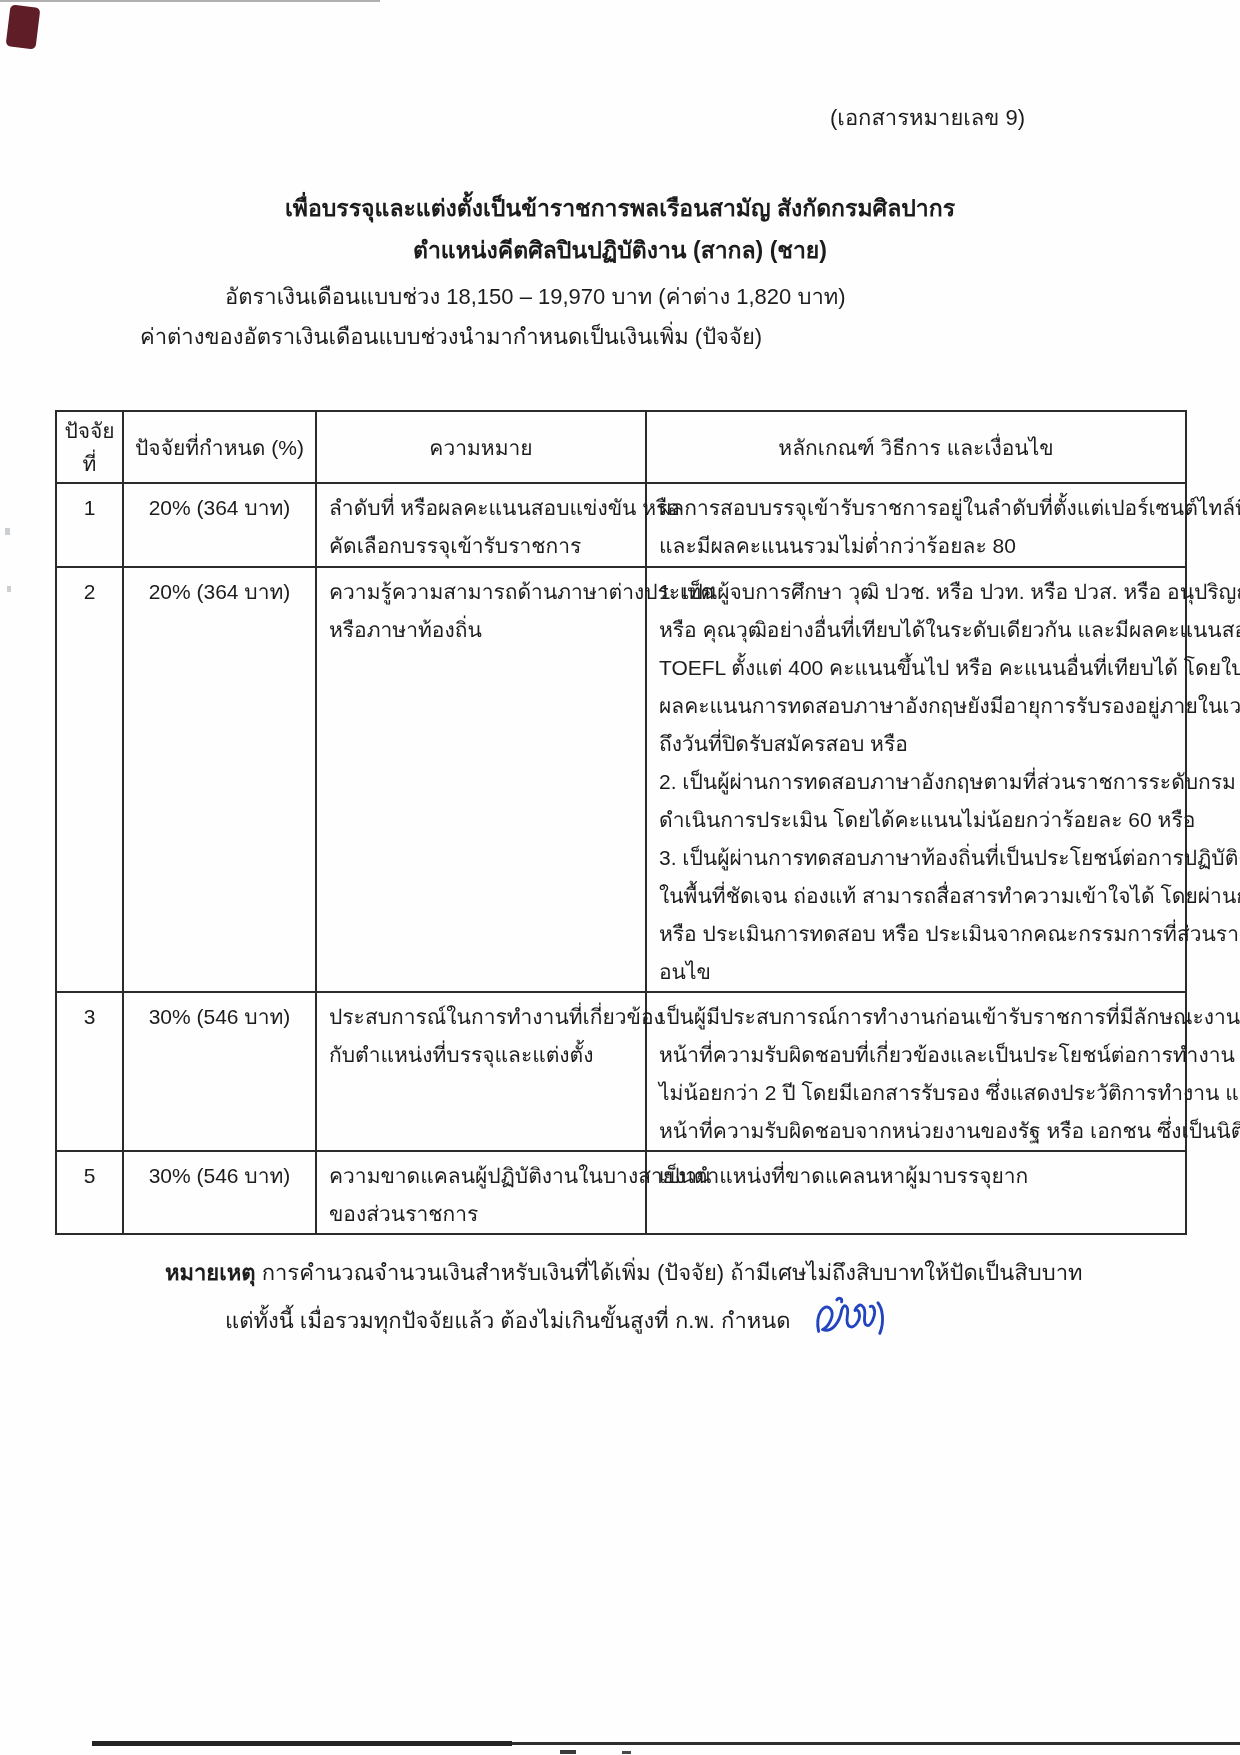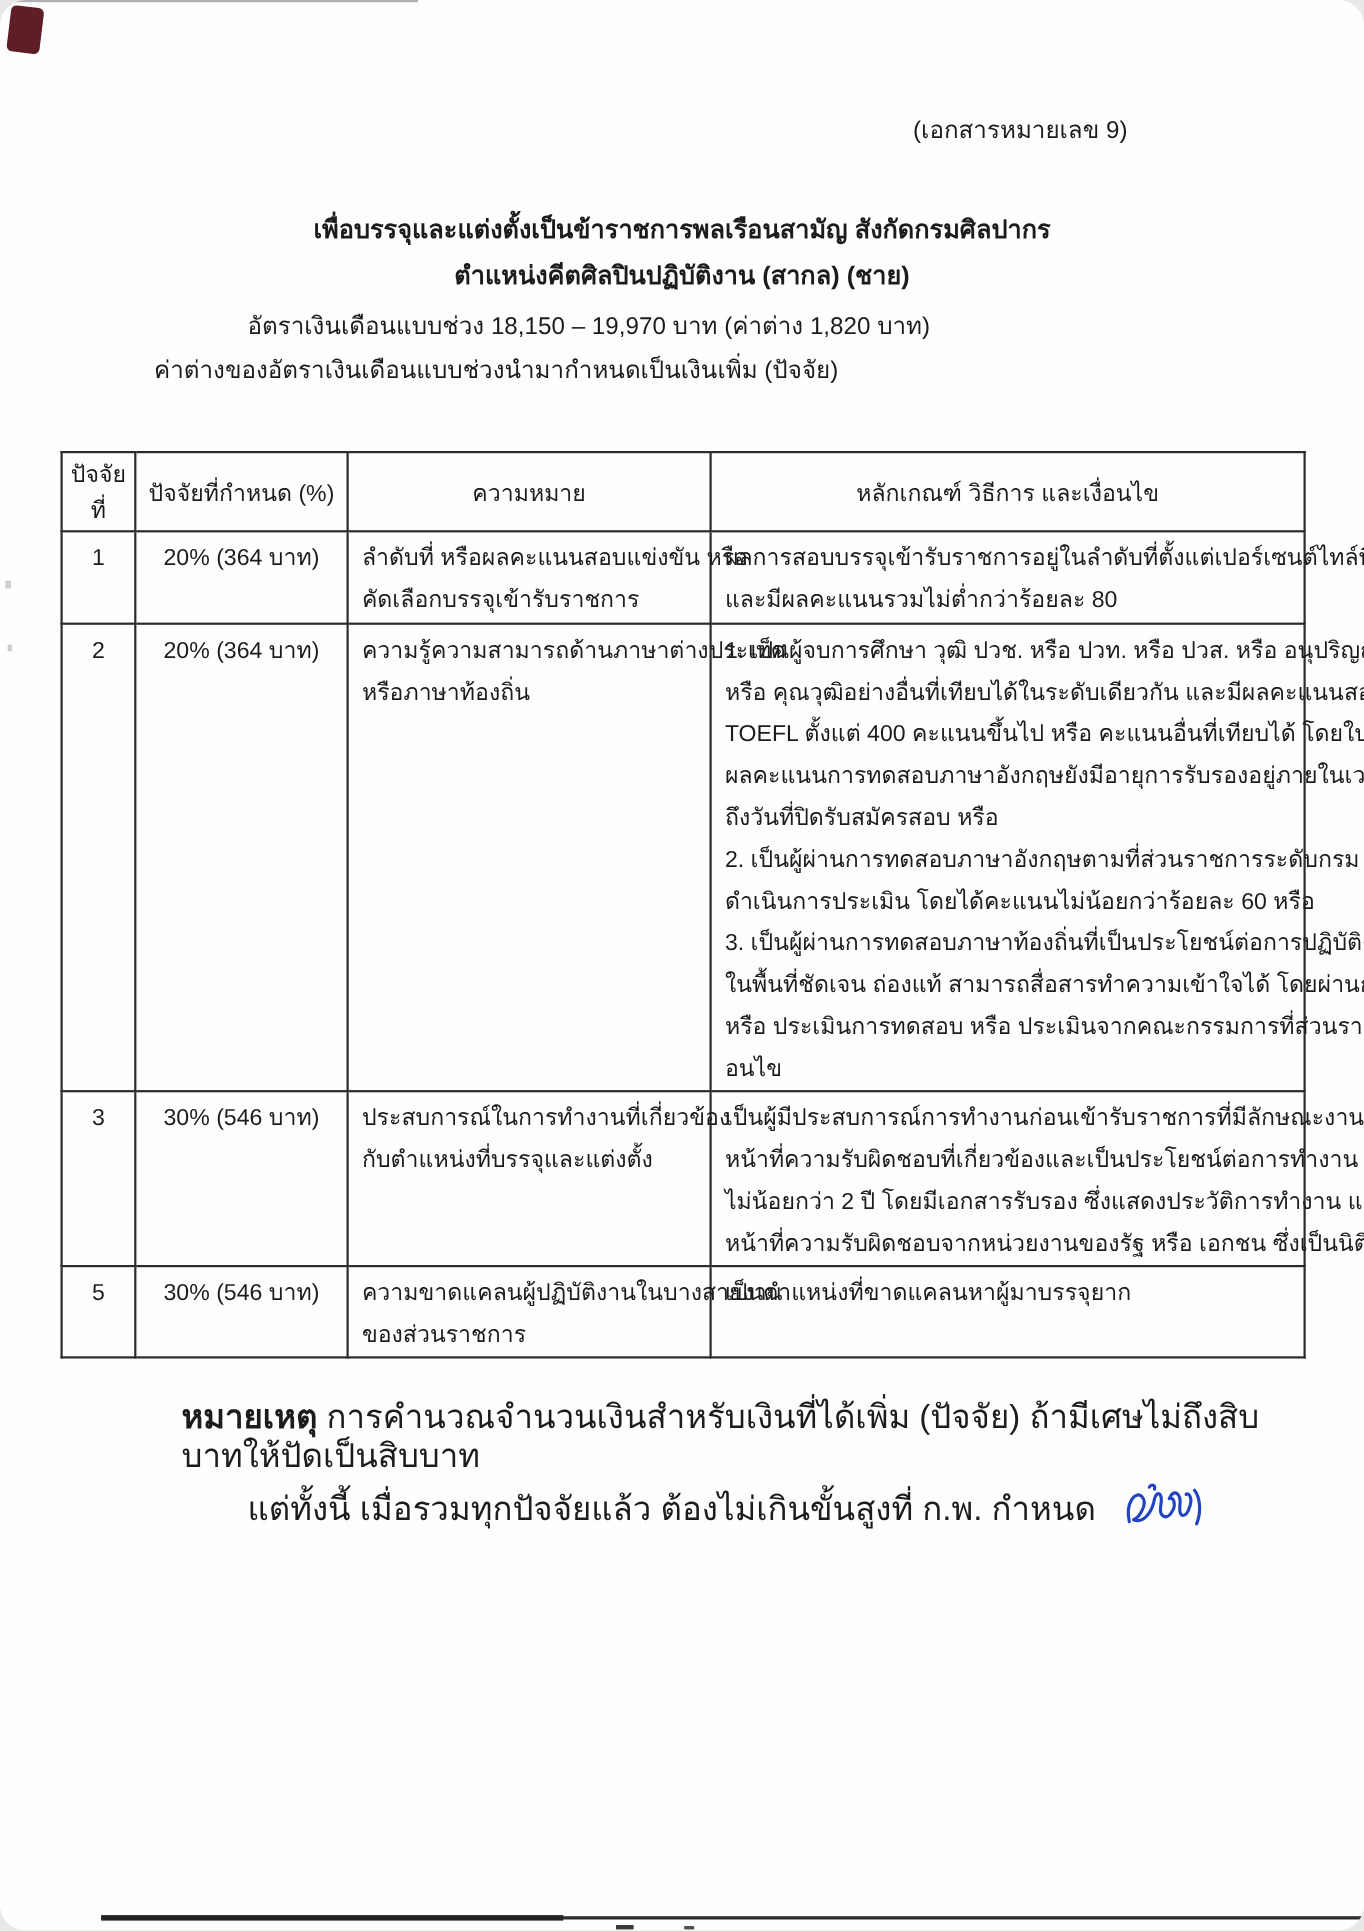--- a/index.html
+++ b/index.html
@@ -7,21 +7,20 @@
     position: relative;
     width: 1240px;
     height: 1755px;
     margin: 0 auto;
     background: #fefefe;
     overflow: hidden;
     font-family: "Liberation Sans", "DejaVu Sans", sans-serif;
     color: #1c1c1c;
     box-sizing: border-box;
     padding: 0 55px;
-    border-radius: 23px;
   }
   
   .corner-mark {
     position: absolute; left: 8px; top: 6px;
     width: 30px; height: 42px;
     background: #5e1d27; border-radius: 5px;
     transform: rotate(7deg);
   }
   .top-edge-line {
     position: absolute; left: 0; top: 0; width: 380px; height: 2px;
@@ -100,21 +99,21 @@
   }
   .factor-table td.c-no { text-align: center; padding-left: 2px; padding-right: 2px; }
   .factor-table td.c-pct { text-align: center; padding-left: 2px; padding-right: 2px; }
   tr.hrow { height: 44px; }
   tr.r1 { height: 84px; }
   tr.r2 { height: 414px; }
   tr.r3 { height: 158px; }
   tr.r4 { height: 78px; }
   .line { white-space: nowrap; overflow: visible; }
 
-  .note-block { margin-top: 36px; font-size: 30px; line-height: 36px; }
+  .note-block { margin-top: 20px; font-size: 22px; line-height: 36px; }
   .note-1 { margin-left: 110px; }
   .note-label { font-weight: bold; }
   .note-2 { margin-left: 170px; margin-top: 10px; white-space: nowrap; }
   .signature { display: inline-block; vertical-align: middle; margin-left: 14px; margin-top: -6px; }
 </style>
 </head>
 <body>
 
 <div class="page">
 

